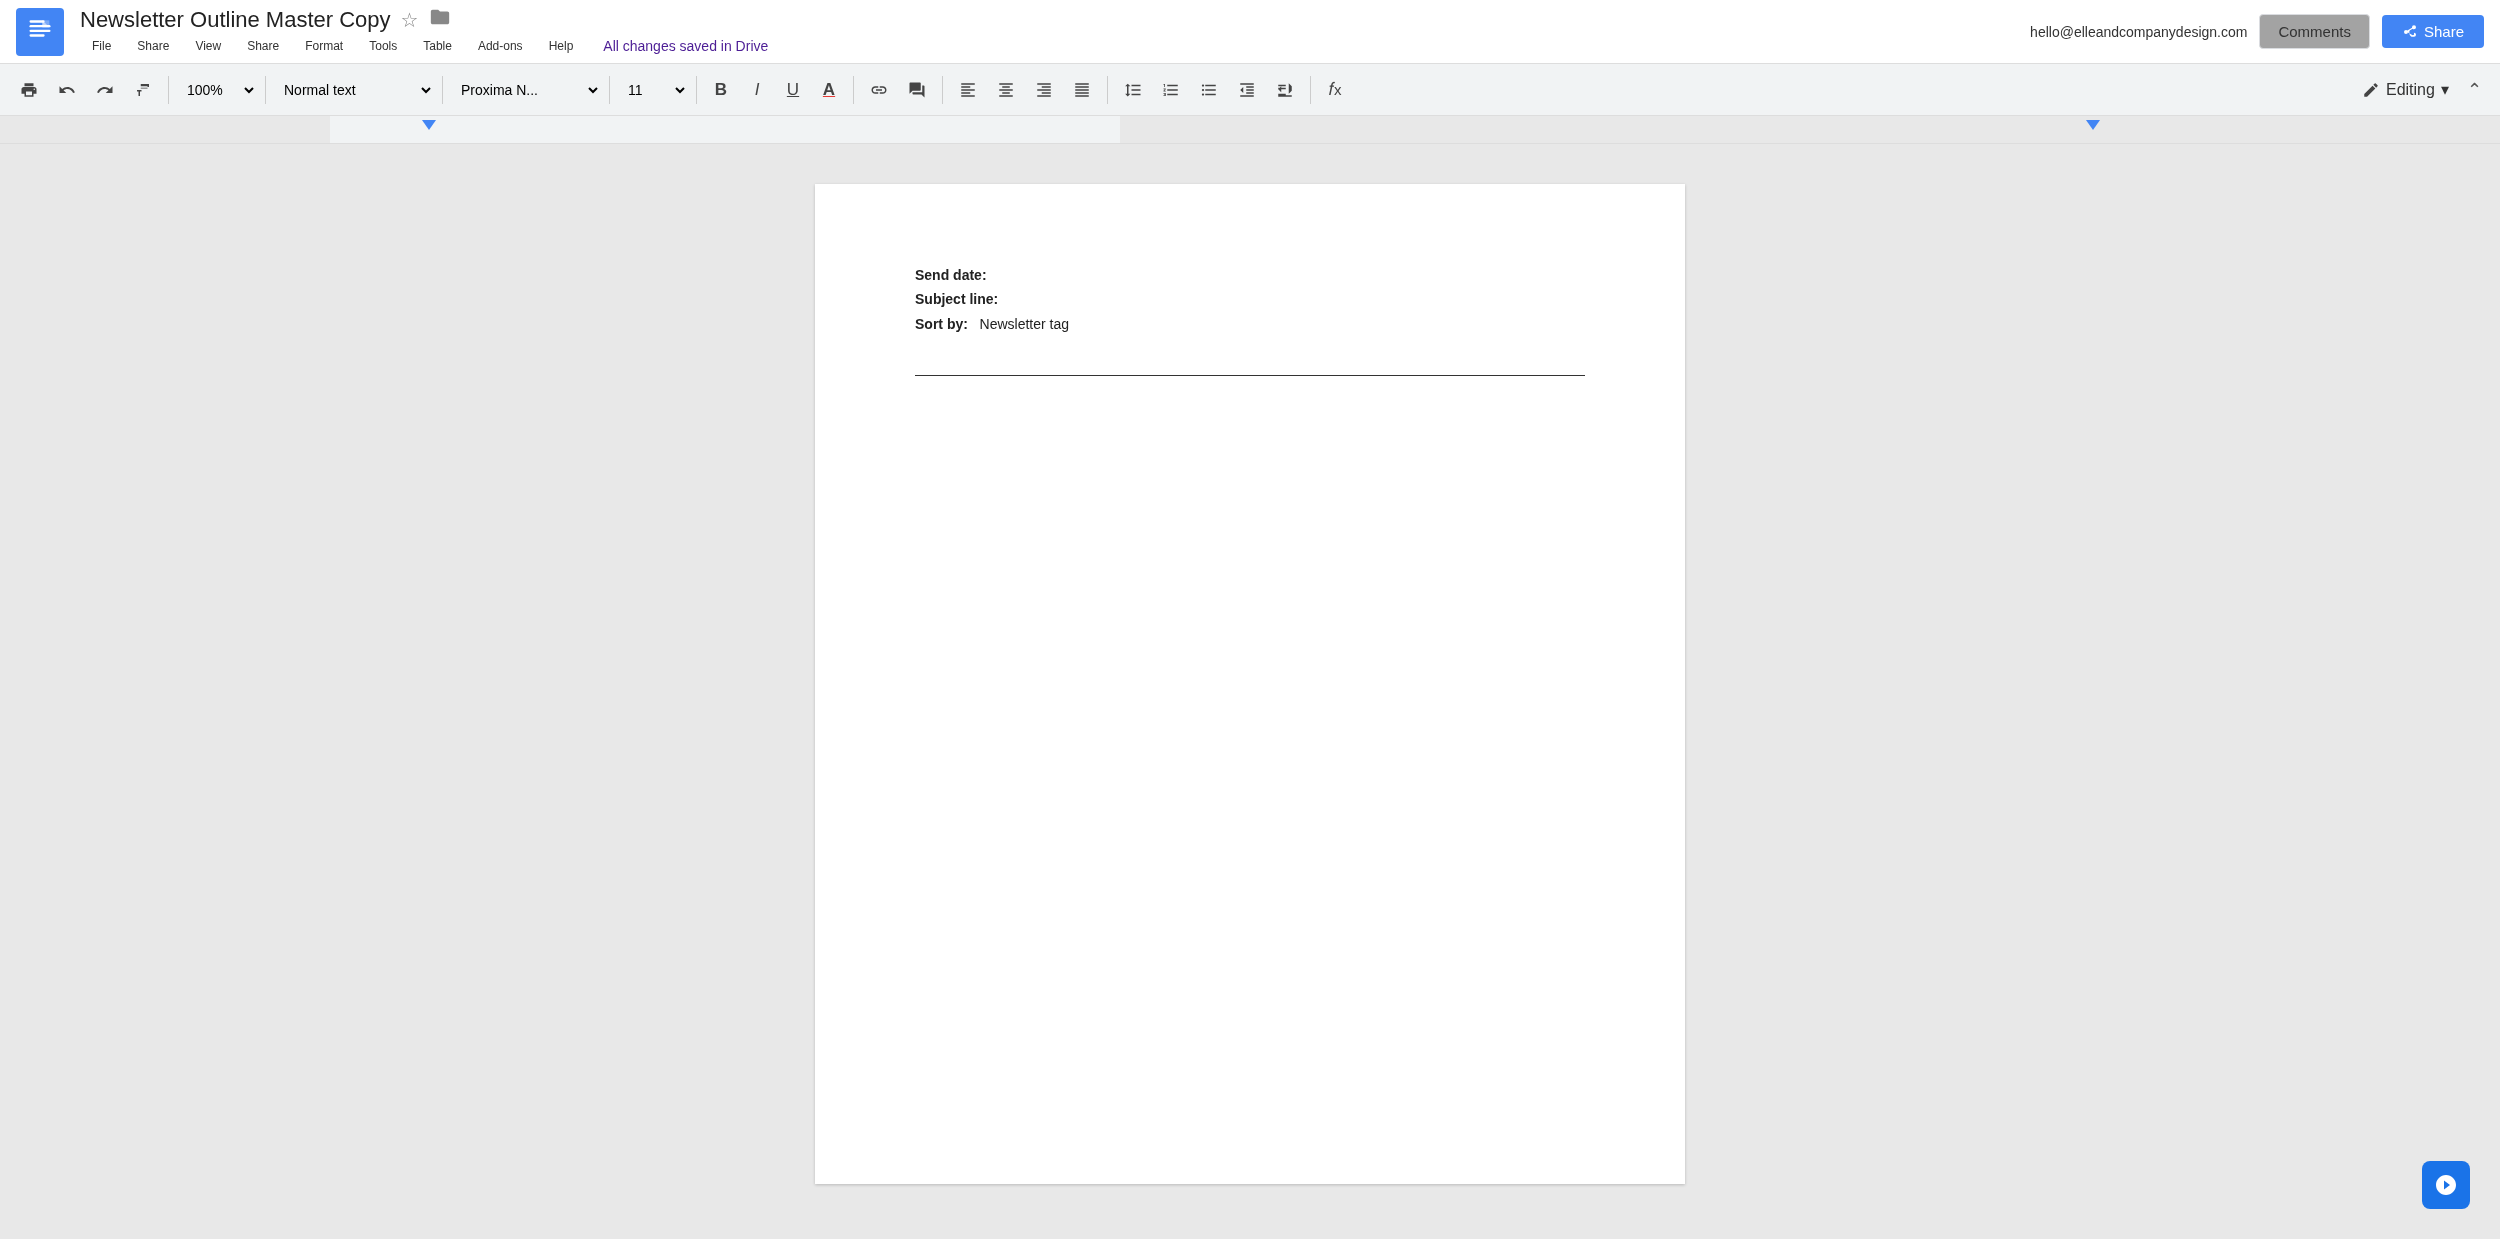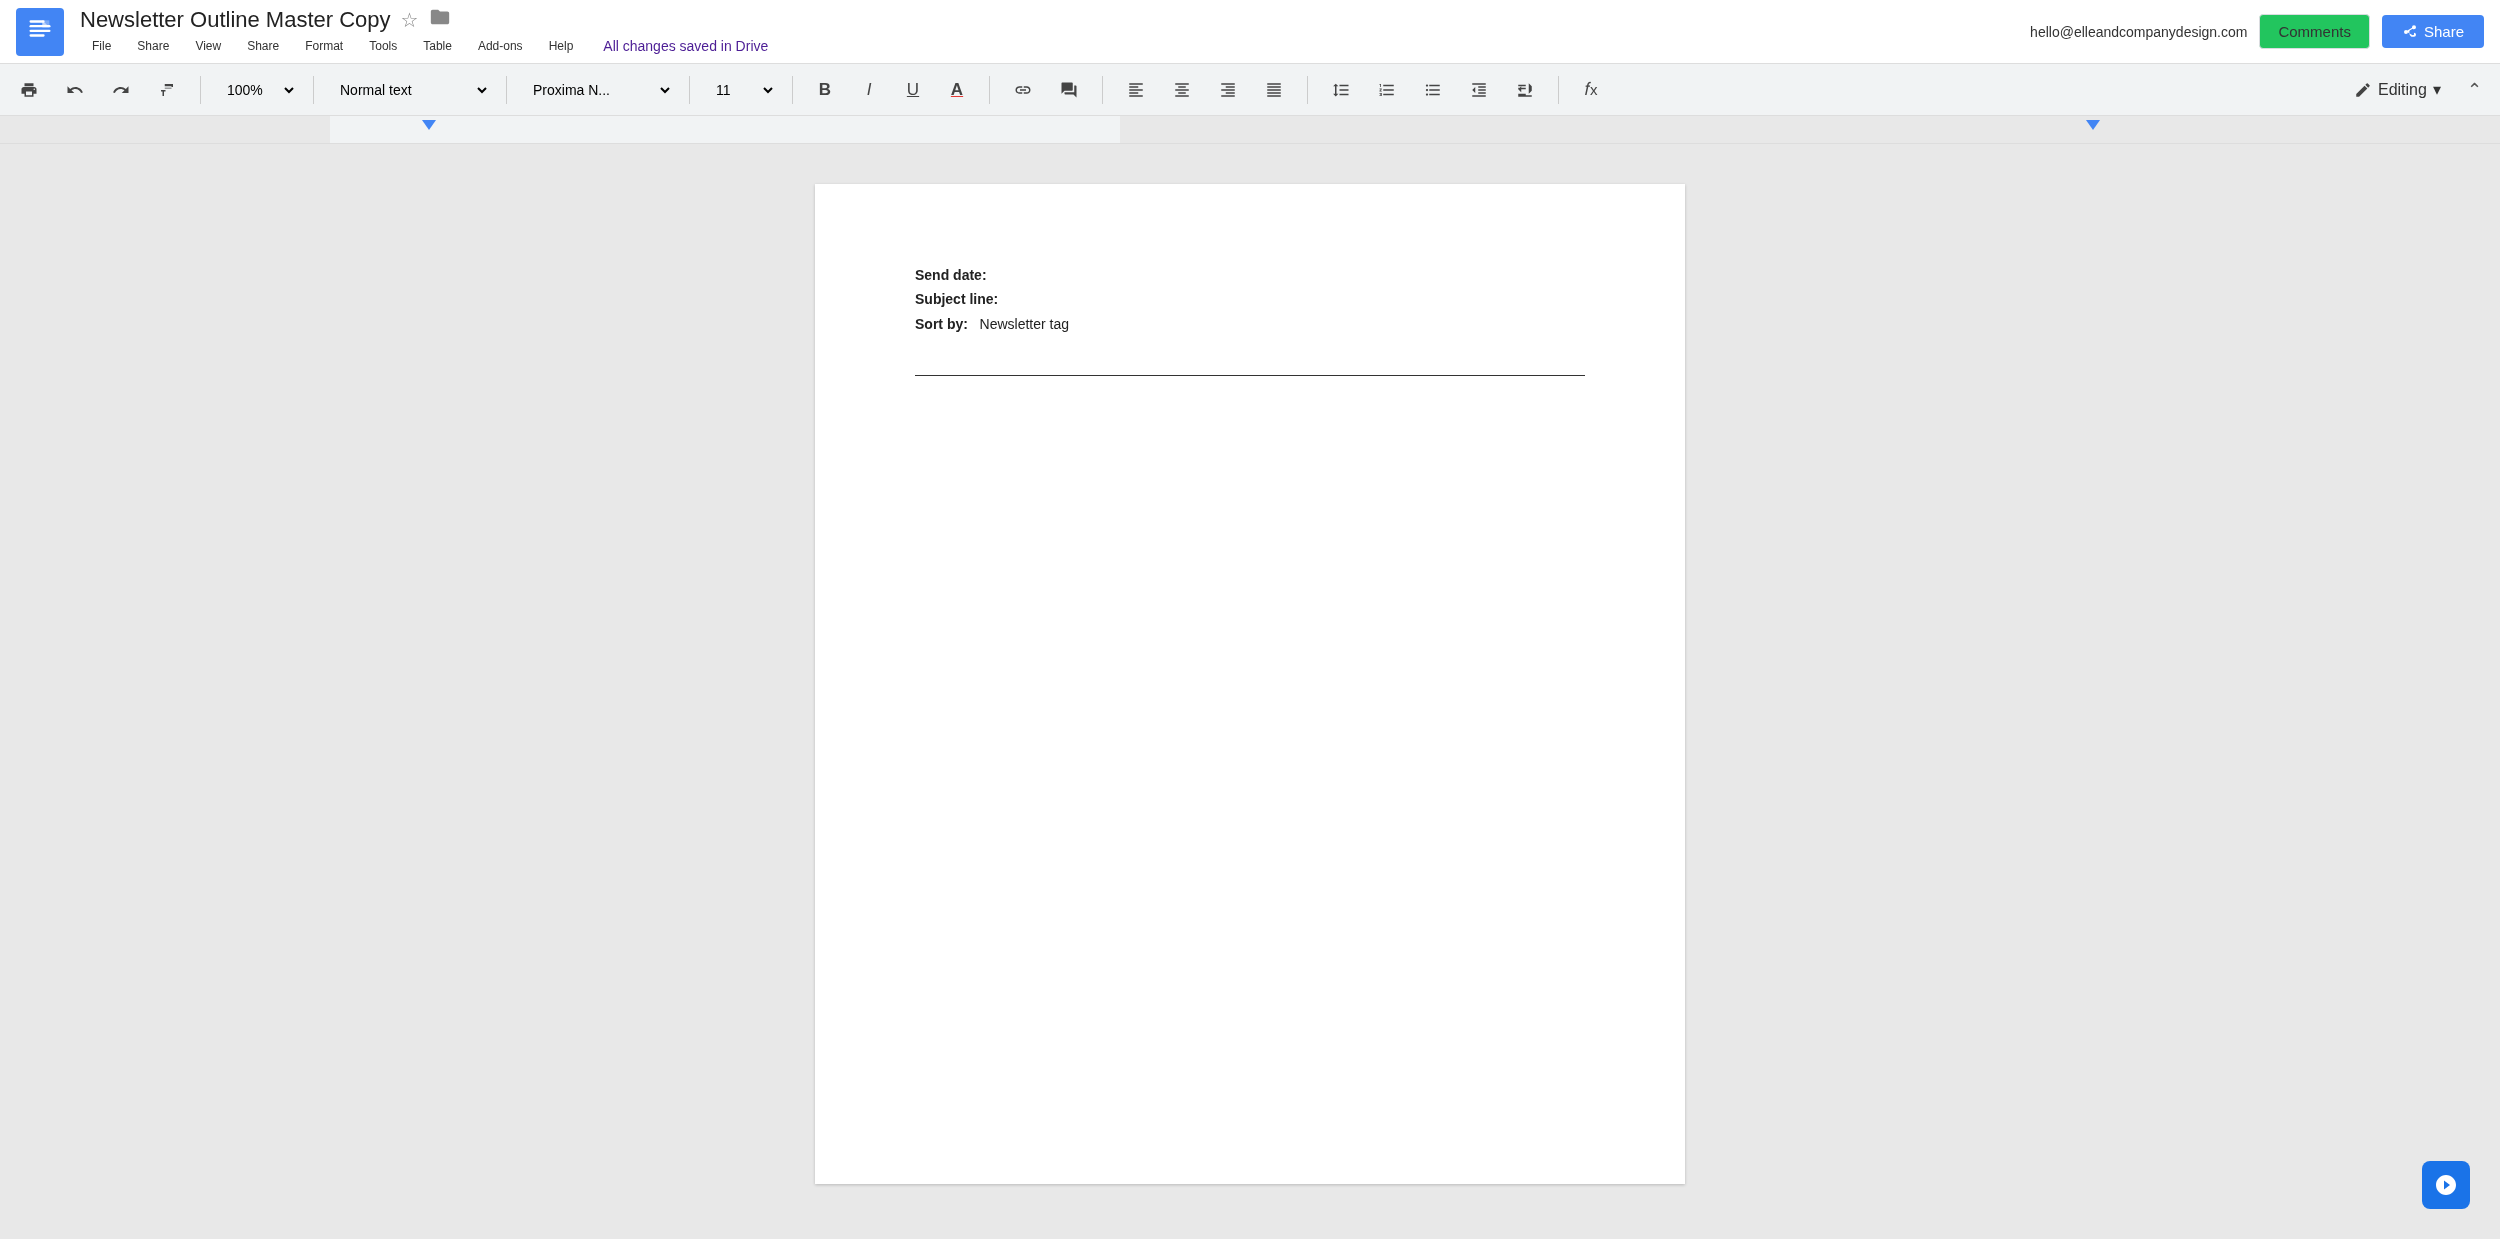--- a/index.html
+++ b/index.html
@@ -51,21 +51,21 @@
     }
     #top-right {
       display: flex; align-items: center; gap: 12px;
       position: absolute; right: 16px; top: 0; height: 100%;
     }
     #user-email {
       font-size: 14px; color: #333; cursor: pointer;
     }
     #comments-btn {
       border: 1px solid #dadce0;
-      background: #22c55e;
+      background: #a3a3a3;
       border-radius: 4px;
       padding: 8px 18px;
       font-size: 15px;
       cursor: pointer;
       color: #333;
     }
     #share-btn {
       background: #4285f4;
       color: white;
       border: none;
@@ -78,21 +78,21 @@
     #share-btn svg { width: 16px; height: 16px; fill: white; }
 
     
     #toolbar {
       display: flex;
       align-items: center;
       background: #f1f3f4;
       height: 52px;
       padding: 0 12px;
       border-bottom: 1px solid #ddd;
-      gap: 12px;
+      gap: 4px;
       flex-wrap: nowrap;
       overflow: visible;
       justify-content: space-between;
     }
     .tb-btn {
       background: none;
       border: none;
       border-radius: 4px;
       padding: 6px 8px;
       cursor: pointer;

